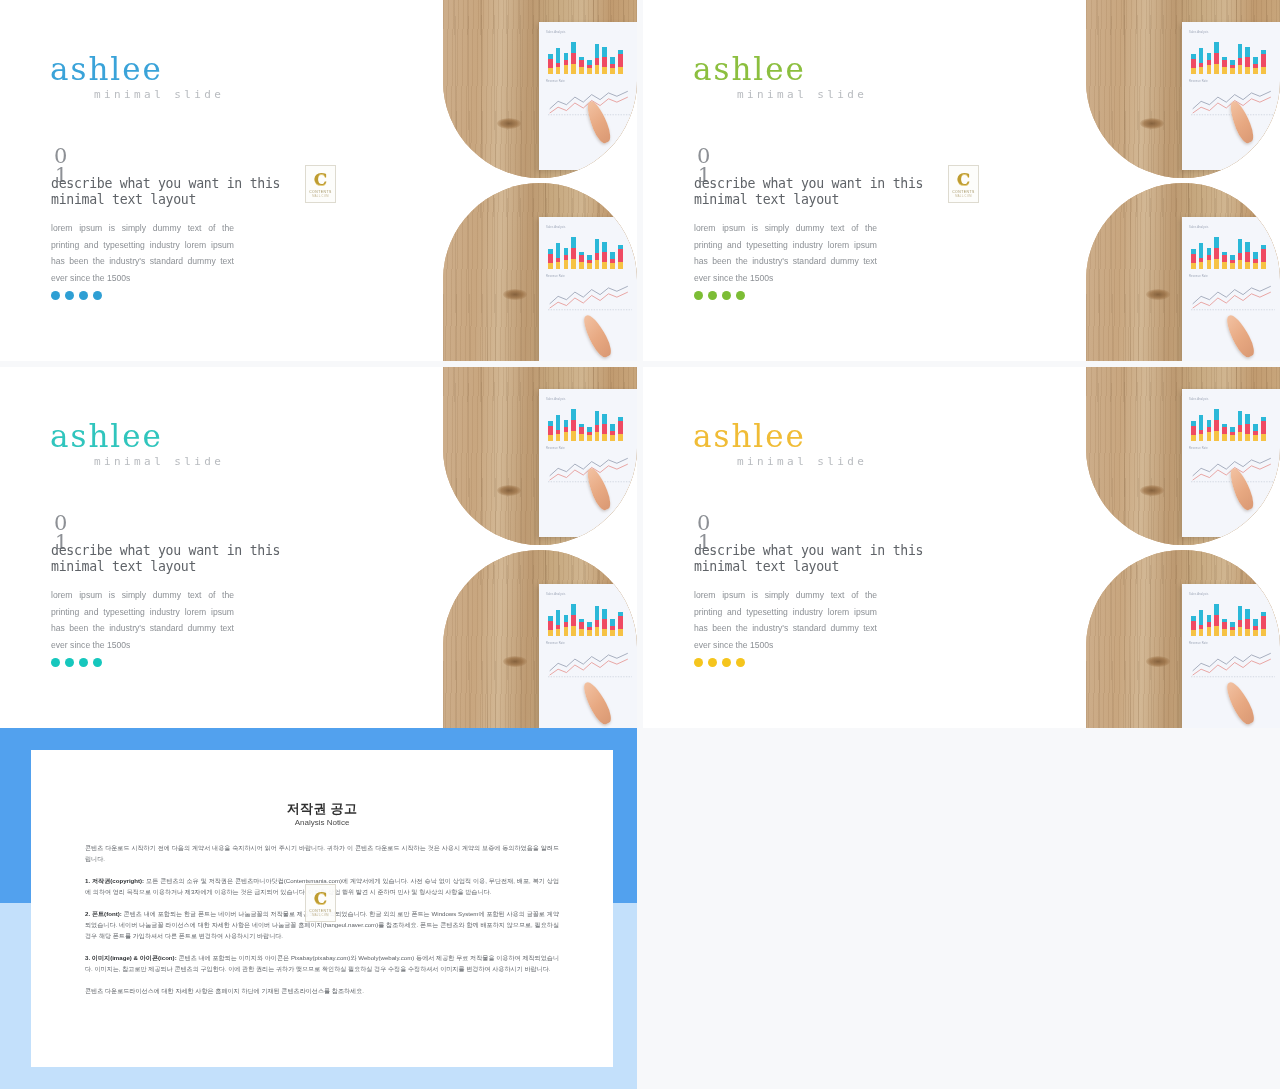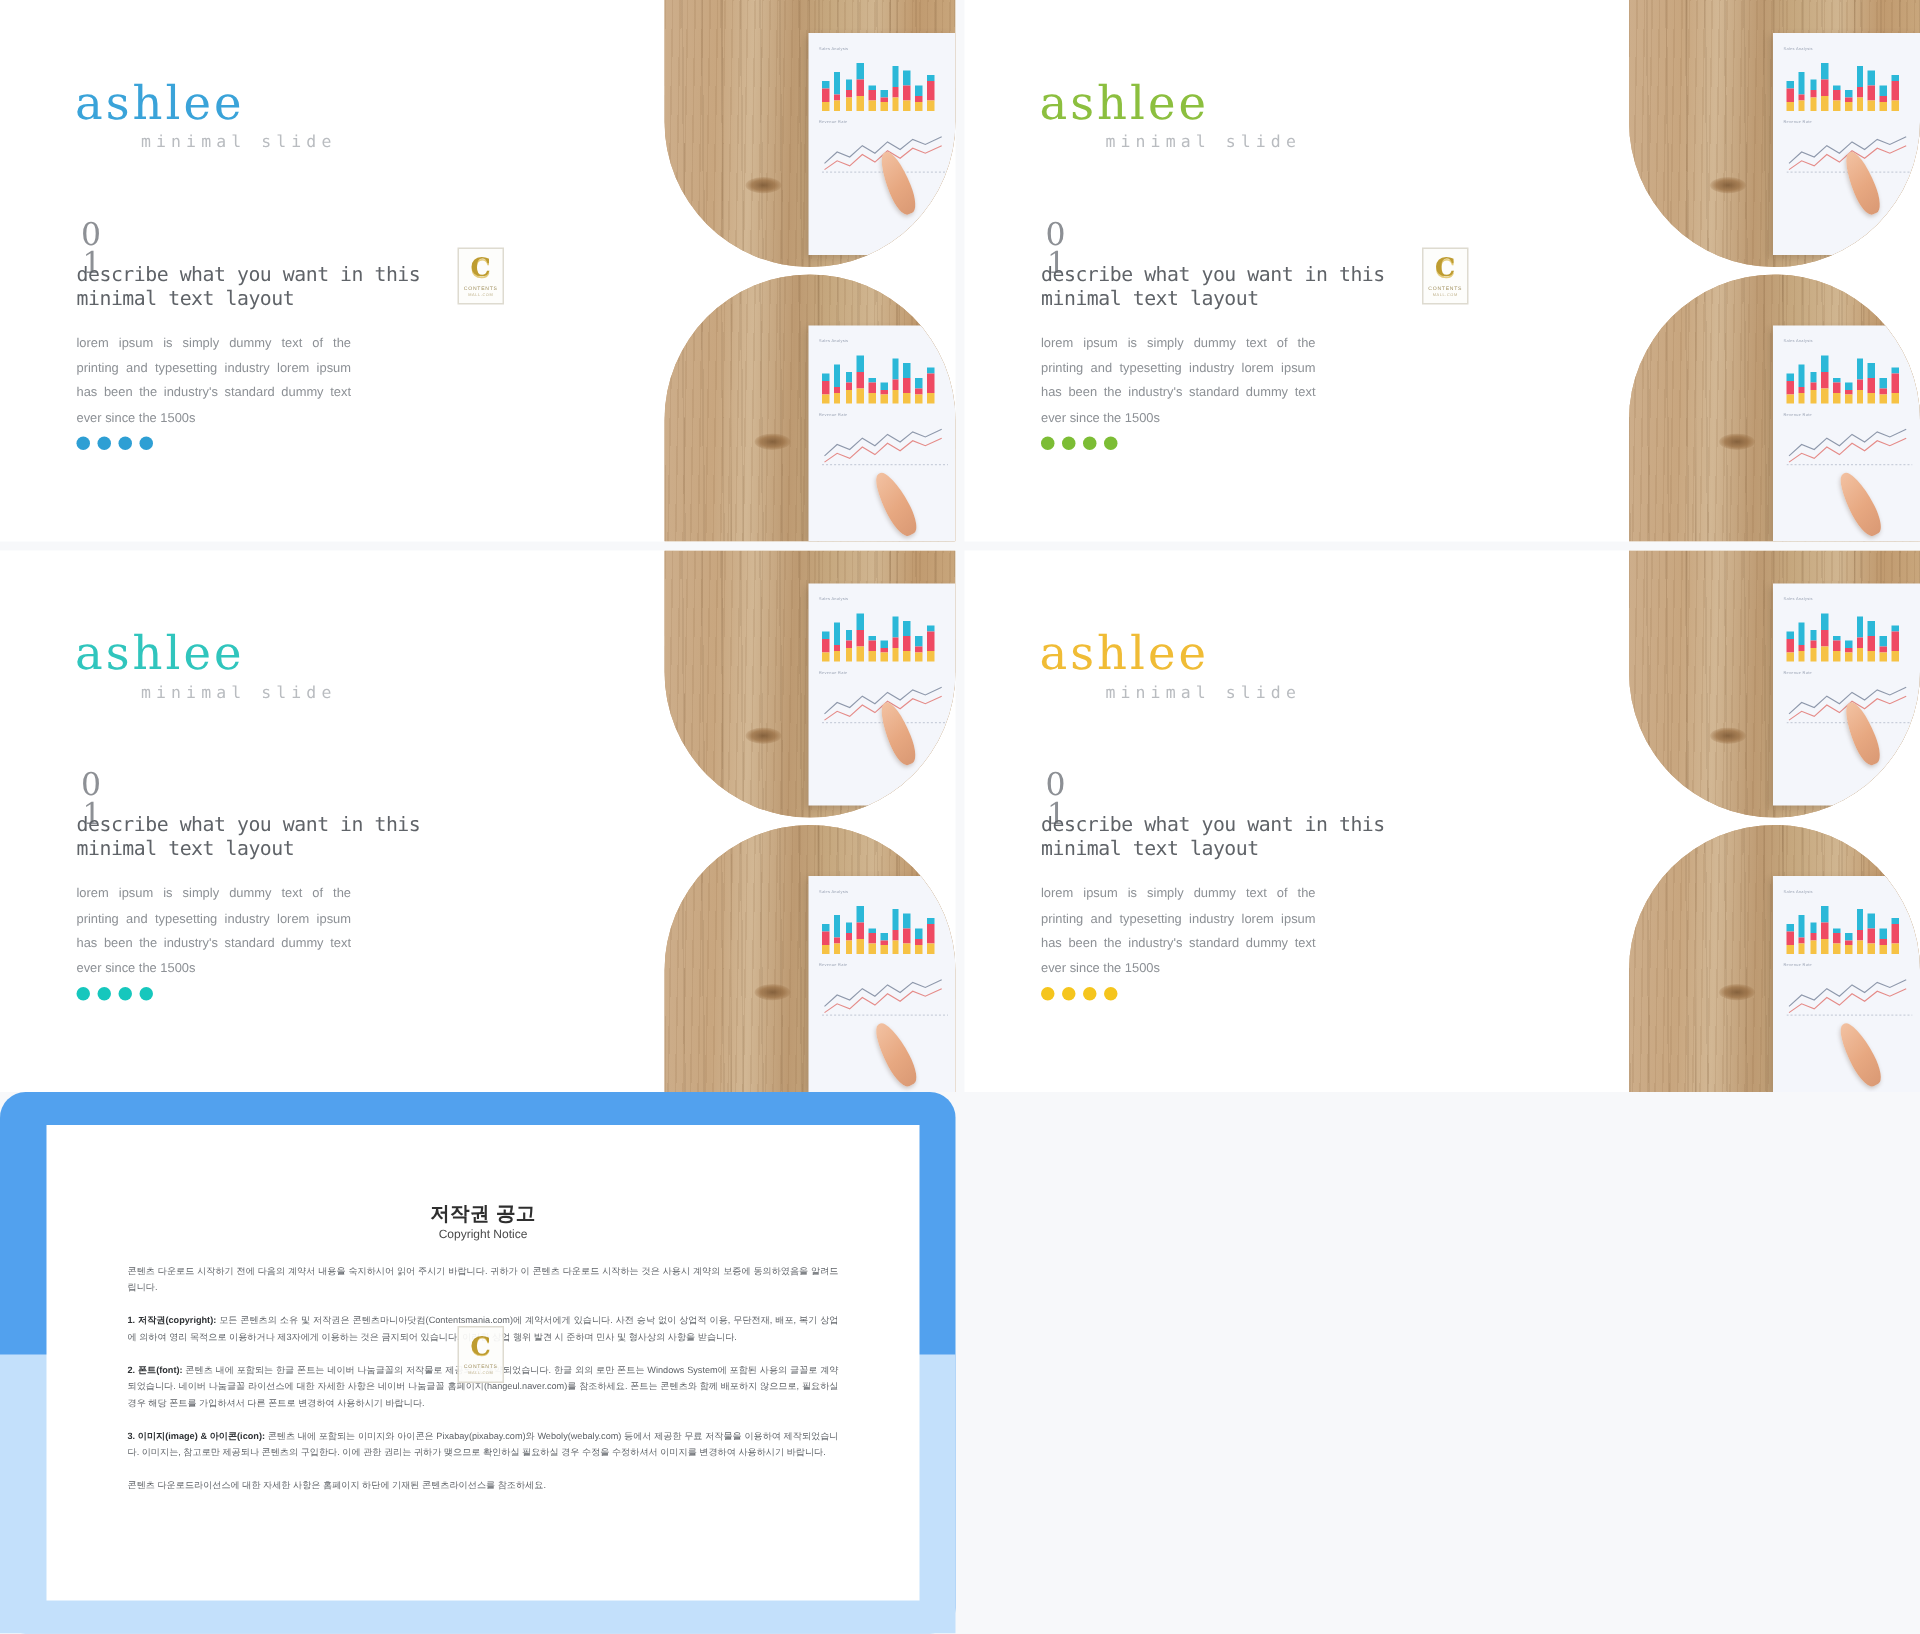--- a/index.html
+++ b/index.html
@@ -135,21 +135,20 @@
     background: linear-gradient(160deg, #f3c3a4 0%, #e7a881 55%, #d99873 100%);
     border-radius: 46% 46% 40% 40% / 60% 60% 40% 40%;
     box-shadow: -1px 1px 3px rgba(80,50,30,.25);
   }
 
   
   .copy-slide {
     position: absolute; left: 0; top: 728px;
     width: 637px; height: 361px;
     background: #52a1ee;
-    border-radius: 17px;
   }
   .copy-slide .lower {
     position: absolute; left: 0; top: 175px; width: 637px; height: 186px;
     background: #c3e0fb;
   }
   .copy-card {
     position: absolute; left: 31px; top: 22px;
     width: 582px; height: 317px;
     background: #ffffff;
   }
@@ -812,21 +811,21 @@
             <div class="finger" style="left: 50px; top: 96px; width: 16px; height: 46px; transform: rotate(-28deg);"></div>
           </div>
         </div>
       </div>
   </div>
 
   <div class="copy-slide">
     <div class="lower"></div>
     <div class="copy-card">
       <div class="copy-title">저작권 공고</div>
-      <div class="copy-subtitle">Copyright Notice</div>
+      <div class="copy-subtitle">Analysis Notice</div>
       <div class="copy-body">
         <p>콘텐츠 다운로드 시작하기 전에 다음의 계약서 내용을 숙지하시어 읽어 주시기 바랍니다. 귀하가 이 콘텐츠 다운로드 시작하는 것은 사용시 계약의 보증에 동의하였음을 알려드립니다.</p>
         <p><b>1. 저작권(copyright):</b> <span>모든 콘텐츠의 소유 및 저작권은 콘텐츠마니아닷컴(Contentsmania.com)에 계약서에게 있습니다. 사전 승낙 없이 상업적 이용, 무단전재, 배포, 복기 상업에 의하여 영리 목적으로 이용하거나 제3자에게 이용하는 것은 금지되어 있습니다. 이러한 상업 행위 발견 시 준하며 민사 및 형사상의 사항을 받습니다.</span></p>
         <p><b>2. 폰트(font):</b> <span>콘텐츠 내에 포함되는 한글 폰트는 네이버 나눔글꼴의 저작물로 제공되어 계약되었습니다. 한글 외의 로만 폰트는 Windows System에 포함된 사용의 글꼴로 계약되었습니다. 네이버 나눔글꼴 라이선스에 대한 자세한 사항은 네이버 나눔글꼴 홈페이지(hangeul.naver.com)를 참조하세요. 폰트는 콘텐츠와 함께 배포하지 않으므로, 필요하실 경우 해당 폰트를 가입하셔서 다른 폰트로 변경하여 사용하시기 바랍니다.</span></p>
         <p><b>3. 이미지(image) &amp; 아이콘(icon):</b> <span>콘텐츠 내에 포함되는 이미지와 아이콘은 Pixabay(pixabay.com)와 Weboly(webaly.com) 등에서 제공한 무료 저작물을 이용하여 제작되었습니다. 이미지는, 참고로만 제공되나 콘텐츠의 구입한다. 이에 관한 권리는 귀하가 맺으므로 확인하실 필요하실 경우 수정을 수정하셔서 이미지를 변경하여 사용하시기 바랍니다.</span></p>
         <p>콘텐츠 다운로드라이선스에 대한 자세한 사항은 홈페이지 하단에 기재된 콘텐츠라이선스를 참조하세요.</p>
       </div>
     </div>
     <div class="badge copy-badge">
       <div class="c">C</div>

